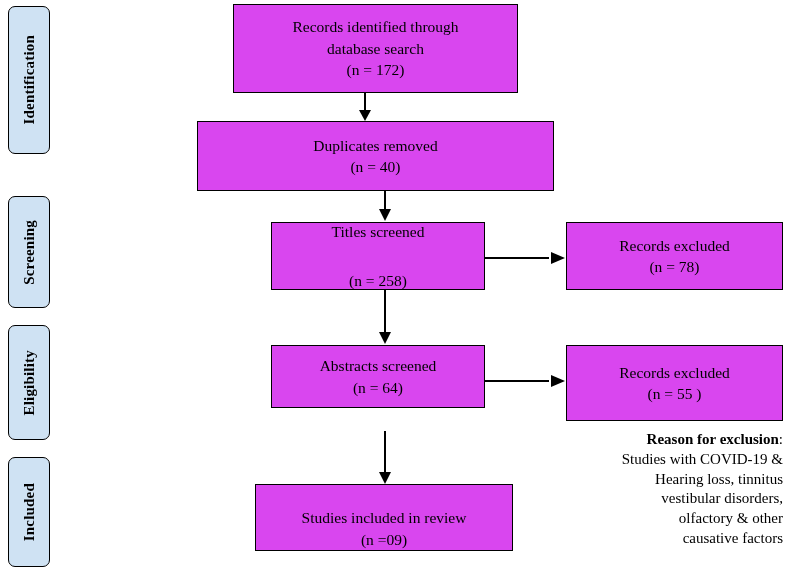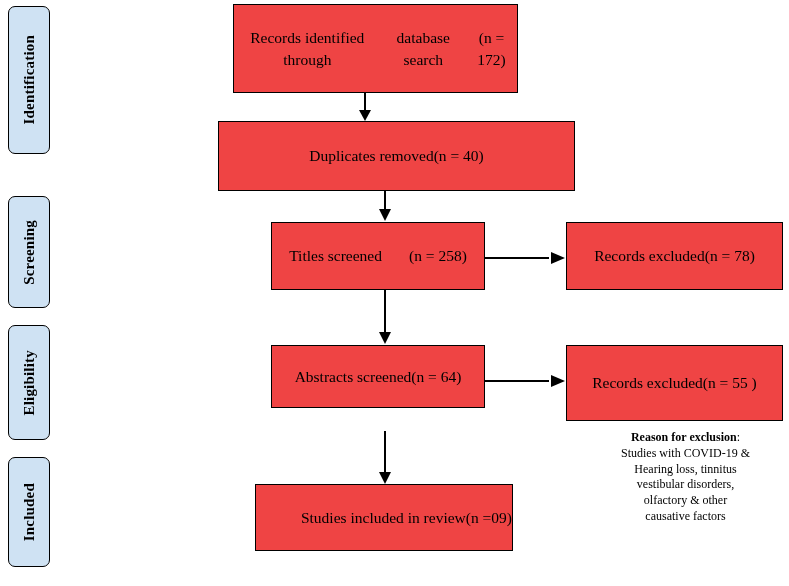--- a/index.html
+++ b/index.html
@@ -32,39 +32,39 @@
     transform: rotate(180deg);
     font-weight: bold;
     font-size: 15px;
     letter-spacing: 0.2px;
     white-space: nowrap;
     font-family: "Liberation Serif", serif;
   }
   .box {
     position: absolute;
     border: 1px solid #000000;
-    background: #ef4444;
+    background: #d946ef;
     display: flex;
-    flex-direction: row;
+    flex-direction: column;
     align-items: center;
     justify-content: center;
     text-align: center;
     font-size: 15.5px;
     line-height: 1.38;
     box-sizing: border-box;
   }
   .box .line { display: block; }
   .arrow {
     position: absolute;
   }
   .note {
     position: absolute;
-    font-size: 12px;
+    font-size: 15px;
     line-height: 1.32;
-    text-align: center;
+    text-align: right;
     font-family: Liberation Serif, serif;
   }
   .note .hdr { font-weight: bold; }
   .note .hdr-rest { font-weight: normal; }
 </style>
 </head>
 <body>
 
 <div id="canvas">
 
@@ -83,21 +83,21 @@
   <div class="stage" style="left:8px; top:457px; width:40px; height:108px;">
     <span class="stage-label">Included</span>
   </div>
 
   <div class="box" style="left:233px; top:4px; width:285px; height:89px;">
     <span class="line">Records identified through</span>
     <span class="line">database search</span>
     <span class="line">(n = 172)</span>
   </div>
 
-  <div class="box" style="left:197px; top:121px; width:357px; height:70px;margin-left:21px;">
+  <div class="box" style="left:197px; top:121px; width:357px; height:70px;">
     <span class="line">Duplicates removed</span>
     <span class="line">(n = 40)</span>
   </div>
 
   <div class="box" style="left:271px; top:222px; width:214px; height:68px;gap:27px;">
     <span class="line">Titles screened</span>
     <span class="line">(n = 258)</span>
   </div>
 
   <div class="box" style="left:566px; top:222px; width:217px; height:68px;">

